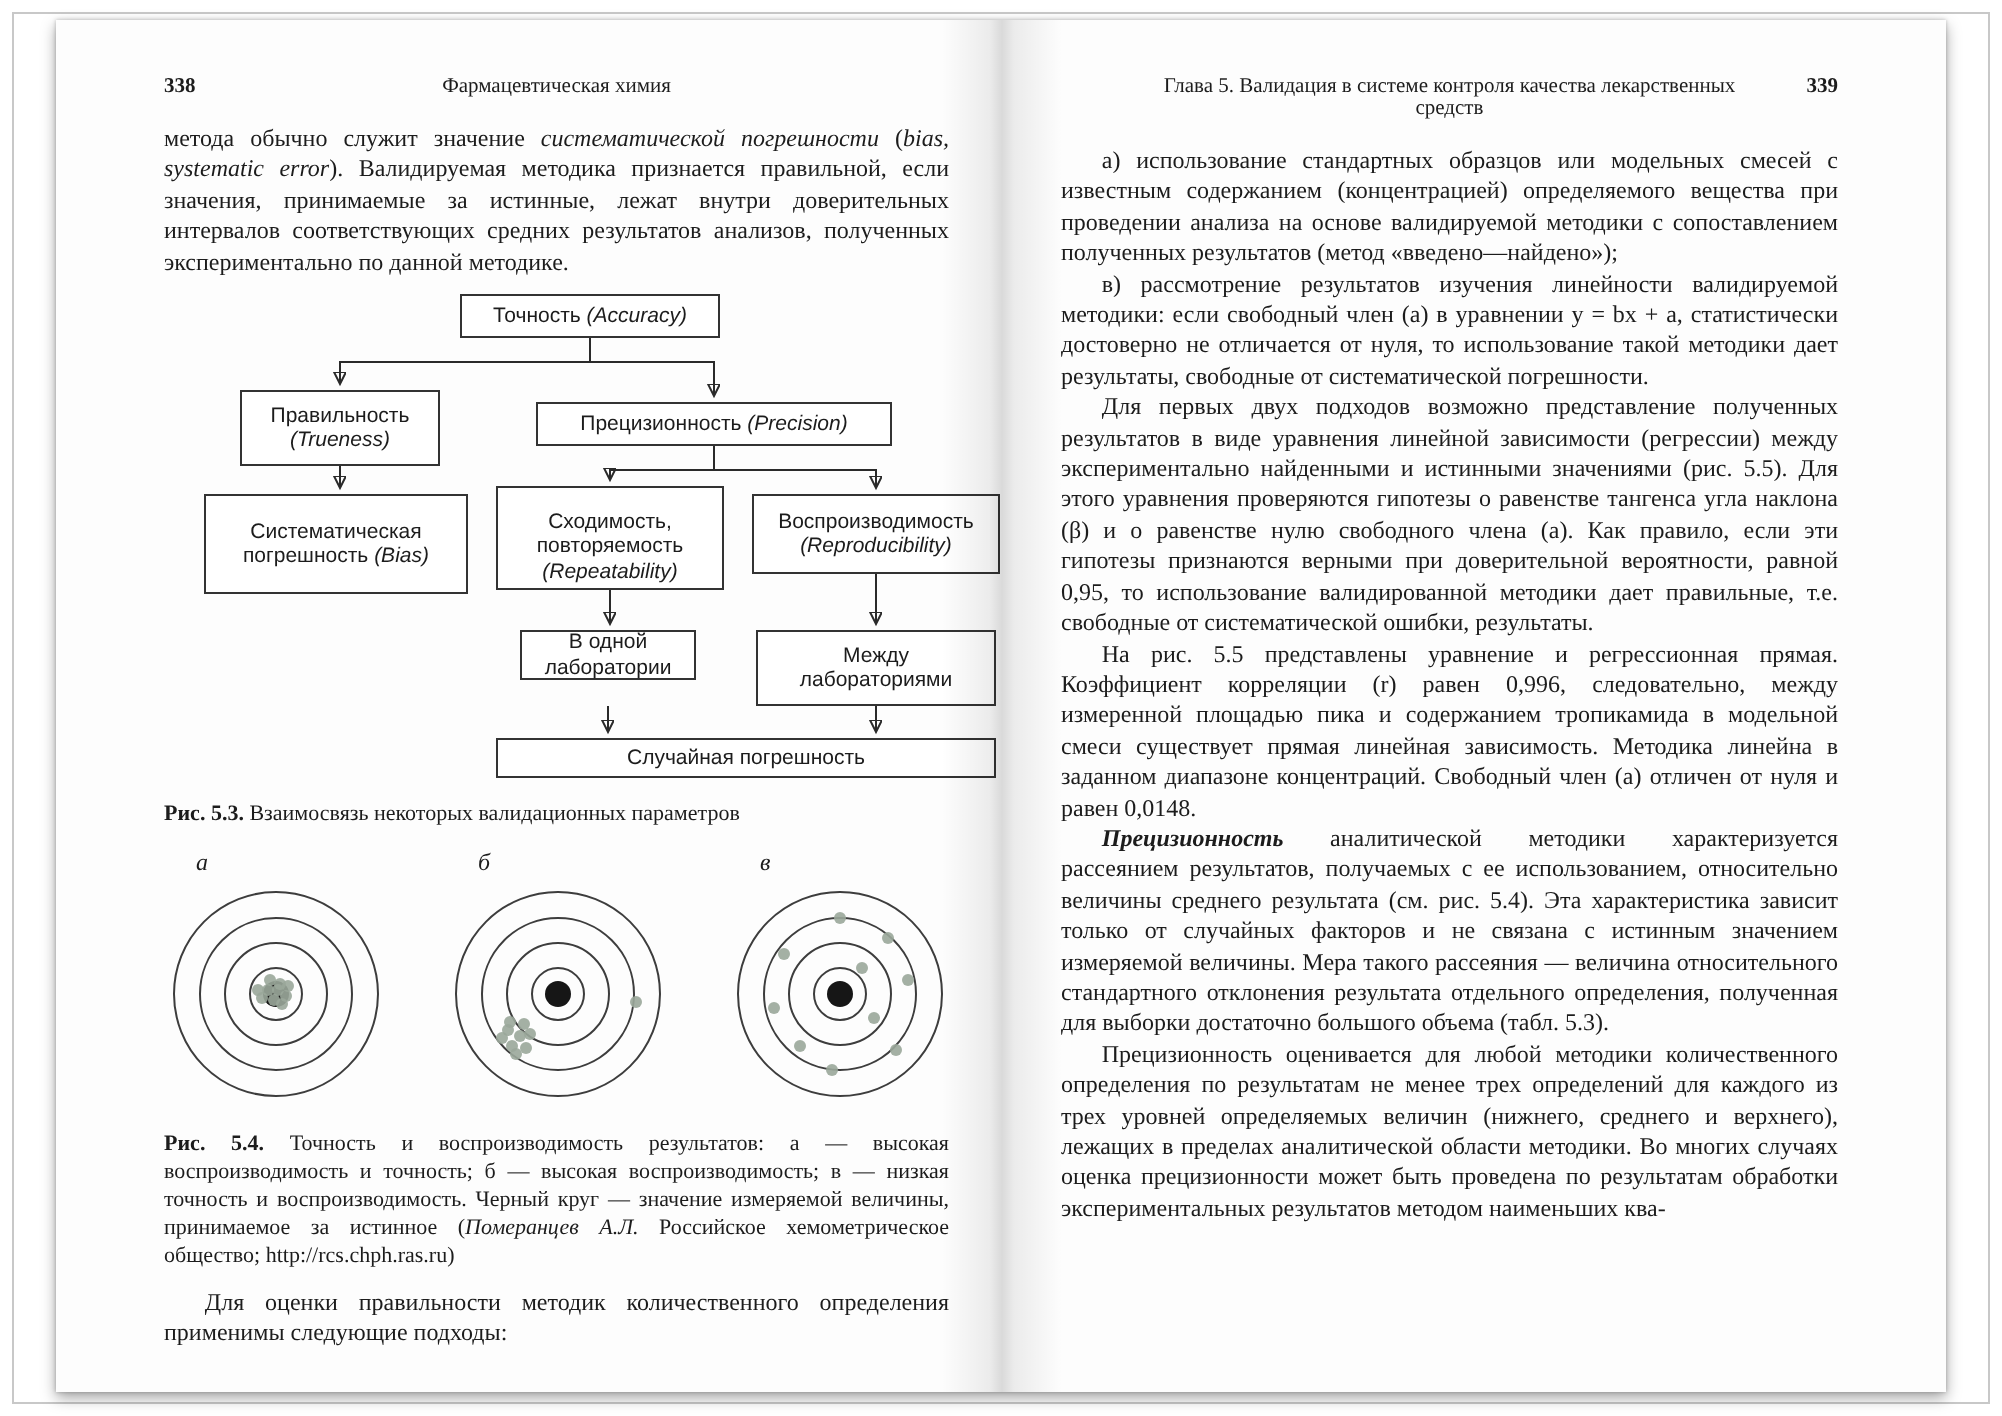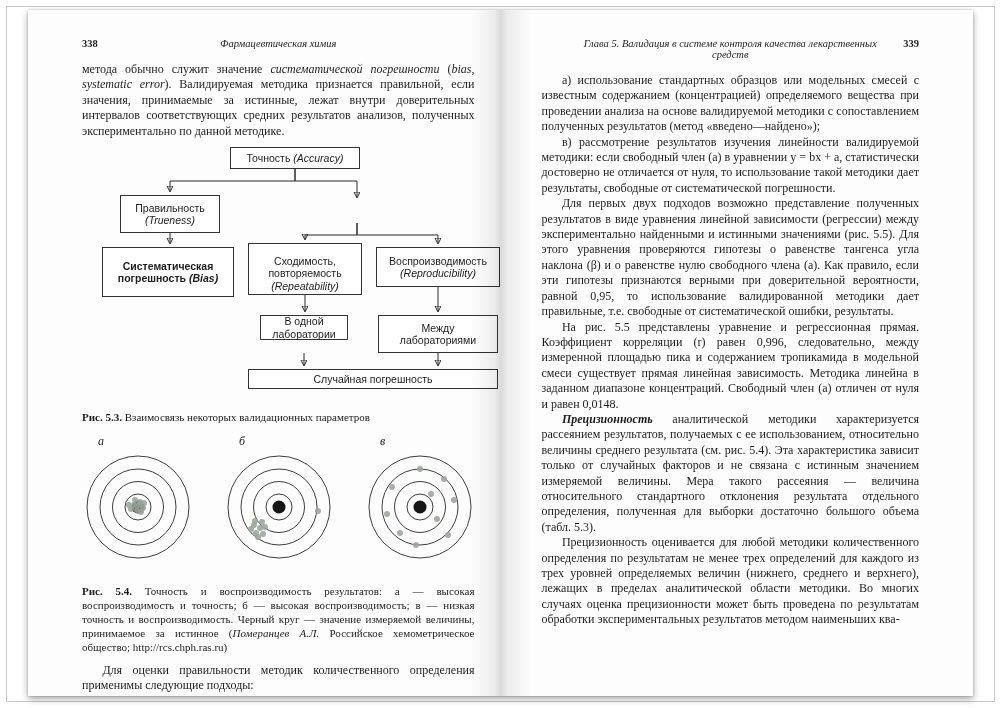--- a/index.html
+++ b/index.html
@@ -5,55 +5,54 @@
   html,body{margin:0;padding:0;}
   body{
     width:1001px;height:708px;position:relative;background:#ffffff;
     font-family:"Liberation Serif", serif;color:#1c1c1c;overflow:hidden;
   }
   .outer-frame{position:absolute;inset:6px;border:1px solid #c8c8c8;pointer-events:none;}
   .spread{
     position:absolute;left:28px;top:10px;width:945px;height:686px;background:#fdfdfd;
     box-shadow:0 3px 7px rgba(0,0,0,0.35), 0 0 2px rgba(0,0,0,0.25);
     display:flex;
-    gap:11px;
   }
   .gutter-shadow{
     position:absolute;left:50%;top:0;width:60px;height:100%;transform:translateX(-50%);
     background:linear-gradient(to right, rgba(0,0,0,0) 0%, rgba(0,0,0,0.07) 40%, rgba(0,0,0,0.14) 50%, rgba(0,0,0,0.07) 60%, rgba(0,0,0,0) 100%);
     pointer-events:none;z-index:5;
   }
   .page{width:50%;height:100%;box-sizing:border-box;position:relative;}
   .page.left{padding:28px 26px 14px 54px;}
   .page.right{padding:28px 54px 14px 30px;}
 
   .pg-header{display:flex;align-items:baseline;font-size:10.5px;margin-bottom:13px;}
   .pg-num{font-weight:bold;min-width:38px;}
   .pg-num.right{text-align:right;}
-  .run-title{flex:1;text-align:center;font-style:italic;}
+  .run-title{flex:1;text-align:center;}
 
   .body-text{font-size:12px;line-height:15.4px;text-align:justify;}
   .body-text p{margin:0;}
   .indent{text-indent:1.7em;}
   .it{font-style:italic;}
   .lead-bi{font-style:italic;font-weight:bold;}
 
   
   .flowchart{position:relative;width:420px;height:246px;margin:8px auto 0;
     font-family:"Liberation Sans", sans-serif;}
   .fc-lines{position:absolute;left:0;top:0;}
   .fc-lines path{stroke:#2a2a2a;stroke-width:1;fill:none;}
   .fc-box{
     position:absolute;border:1px solid #333;background:#fff;box-sizing:border-box;
     display:flex;align-items:center;justify-content:center;text-align:center;
     font-size:10.5px;line-height:1.18;padding:2px 8px;
   }
   .fc-box .lbl{display:inline;}
 
-  .fig-caption{font-size:11px;line-height:14px;text-align:justify;margin-top:17px;}
+  .fig-caption{font-size:11px;line-height:14px;text-align:justify;margin-top:7px;}
   .cap-label{font-weight:bold;}
 
   
   .targets-row{display:flex;justify-content:space-between;width:402px;margin:10px auto 0;}
   .target-wrap{width:120px;}
   .target-letter{font-size:12px;font-style:italic;margin:0 0 2px 16px;}
   .target-svg circle.ring{fill:none;stroke:#3d3d3d;stroke-width:1;}
   .target-svg circle.bull{fill:#161616;}
   .target-svg circle.shot{fill:#9aa79a;opacity:0.9;}
 
@@ -93,21 +92,24 @@
         <path d="M356,140 V164" marker-end="url(#arr)"></path>
         <path d="M222,206 V218" marker-end="url(#arr)"></path>
         <path d="M356,206 V218" marker-end="url(#arr)"></path>
       </svg>
       <div class="fc-box" style="left:148px;top:0;width:130px;height:22px;">
         <div class="lbl"><span>Точность</span> <i>(Accuracy)</i></div>
       </div>
       <div class="fc-box" style="left:38px;top:48px;width:100px;height:38px;">
         <div class="lbl"><span>Правильность</span> <i>(Trueness)</i></div>
       </div>
-      <div class="fc-box" style="left:20px;top:100px;width:132px;height:50px;font-weight:bold;">
+      <div class="fc-box" style="left:186px;top:54px;width:178px;height:22px;">
+        <div class="lbl"><span>Прецизионность</span> <i>(Precision)</i></div>
+      </div>
+      <div class="fc-box" style="left:20px;top:100px;width:132px;height:50px;">
         <div class="lbl"><span>Систематическая погрешность</span> <i>(Bias)</i></div>
       </div>
       <div class="fc-box" style="left:166px;top:96px;width:114px;height:52px;align-items:flex-end;">
         <div class="lbl"><span>Сходимость, повторяемость</span> <i>(Repeatability)</i></div>
       </div>
       <div class="fc-box" style="left:294px;top:100px;width:124px;height:40px;">
         <div class="lbl"><span>Воспроизводимость</span> <i>(Reproducibility)</i></div>
       </div>
       <div class="fc-box" style="left:178px;top:168px;width:88px;height:25px;">
         <div class="lbl"><span>В одной лаборатории</span></div>

